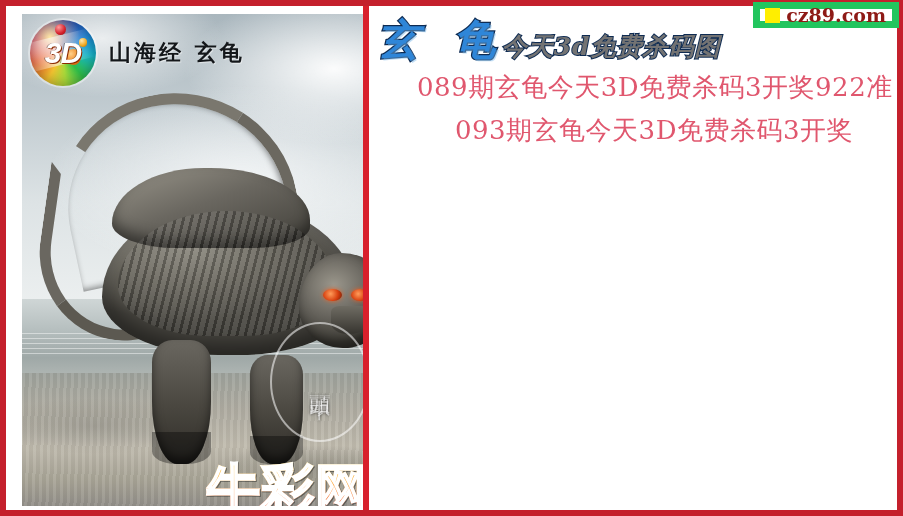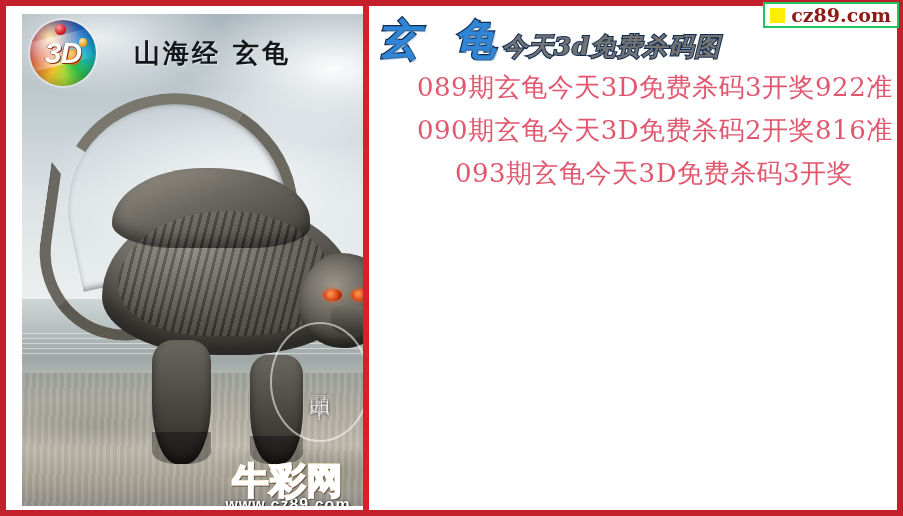--- a/index.html
+++ b/index.html
@@ -298,42 +298,42 @@
     font-family: "Liberation Sans", sans-serif;
     font-weight: bold;
     font-style: italic;
     font-size: 30px;
     color: #ffffff;
     text-shadow: 1px 1px 0 #8b2a00, -1px 0 0 rgba(0,0,0,.35);
     letter-spacing: -1px;
     padding-right: 4px;
   }
   #poster-title {
-    margin-left: 38px;
-    font-family: "DejaVu Serif", serif;
-    font-weight: bold;
-    font-size: 26px;
+    margin-left: 13px;
+    font-family: "DejaVu Serif", serif;
+    font-weight: bold;
+    font-size: 22px;
     color: #14171a;
     letter-spacing: 3px;
     text-shadow: 1px 1px 1px rgba(255,255,255,.55);
     white-space: nowrap;
   }
 
   
   #brand {
     position: absolute;
     left: 180px;
     top: 448px;
     width: 172px;
     text-align: center;
   }
   #brand .brand-cn {
     font-family: "DejaVu Serif", serif;
     font-weight: bold;
-    font-size: 36px;
+    font-size: 53px;
     letter-spacing: 1px;
     line-height: 1;
     background: linear-gradient(180deg, #ffd24a 0%, #ff9a12 38%, #f2510f 72%, #c01608 100%);
     -webkit-background-clip: text;
     background-clip: text;
     color: transparent;
     -webkit-text-stroke: 2px #ffffff;
     paint-order: stroke fill;
     filter: drop-shadow(1px 1px 0 rgba(0,0,0,.35));
   }
@@ -414,21 +414,21 @@
 
   
   #cz-badge {
     position: absolute;
     right: 4px;
     top: 2px;
     display: flex;
     align-items: center;
     gap: 6px;
     background: #ffffff;
-    border: 2px solid #22c55e;
+    border: 7px solid #22c55e;
     padding: 1px 6px 1px 5px;
     height: 26px;
     box-sizing: border-box;
   }
   #cz-badge .sq {
     width: 15px;
     height: 15px;
     background: #ffee00;
     flex: none;
   }
@@ -487,21 +487,20 @@
   <div id="divider"></div>
 
   <div id="right-panel">
     <div id="banner">
       <span class="big">玄 龟</span>
       <span class="small">今天3d免费杀码图</span>
     </div>
 
     <div id="result-list">
       <div class="result-line">089期玄龟今天3D免费杀码3开奖922准</div>
-      <div class="result-line">090期玄龟今天3D免费杀码2开奖816准</div>
       <div class="result-line">093期玄龟今天3D免费杀码3开奖</div>
     </div>
   </div>
 
   <div id="cz-badge">
     <span class="sq"></span>
     <span class="lbl">cz89.com</span>
   </div>
 </div>
 

